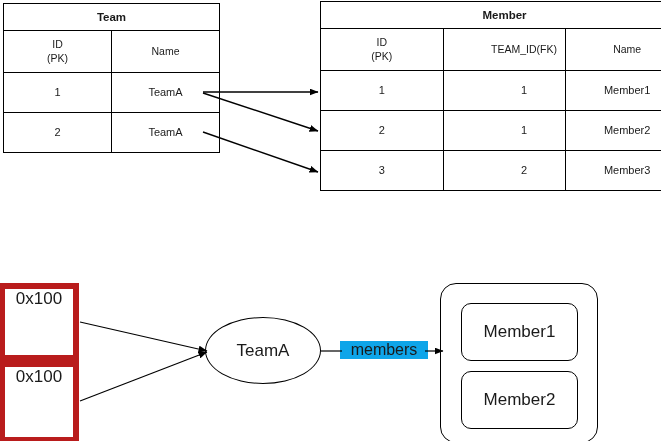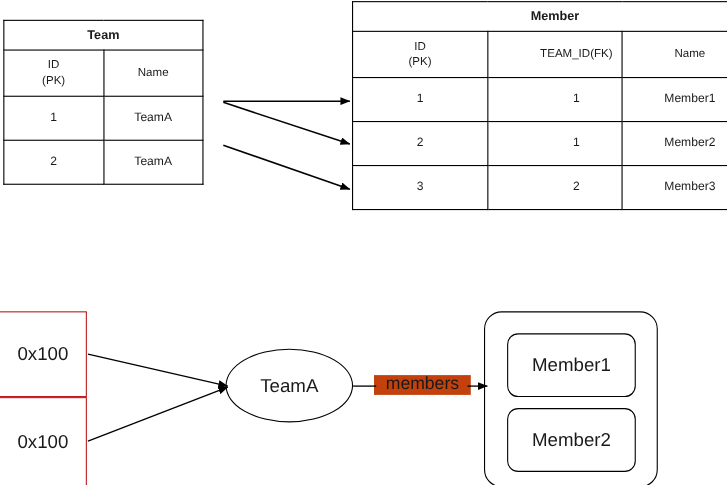--- a/index.html
+++ b/index.html
@@ -35,21 +35,21 @@
     padding: 0;
   }
   .erd-table td.title {
     font-weight: bold;
     font-size: 11.5px;
   }
   .erd-table td.colhead {
     font-size: 10.5px;
   }
   
-  #team-table { left: 3px; top: 18px; width: 182px; }
+  #team-table { left: 3px; top: 3px; width: 217px; }
   #team-table .c-id   { width: 57px; }
   #team-table .c-name { width: 142px; }
   #team-table tr.r-title td { height: 26px; }
   #team-table tr.r-cols  td { height: 41px; }
   #team-table tr.r-data  td { height: 39px; }
   
   #member-table { left: 320px; top: 1px; width: 369px; }
   #member-table .c-id   { width: 60px; }
   #member-table .c-fk   { width: 141px; padding-left: 39px; }
   #member-table .c-name { width: 136px; }
@@ -68,24 +68,23 @@
   }
   .overlay .stroke {
     stroke: #000000;
     fill: none;
   }
 
   
   .mem-box {
     position: absolute;
     box-sizing: border-box;
-    border: 1px solid #b91c1c;
+    border: 6px solid #b91c1c;
     background: #ffffff;
     display: flex;
-    align-items: center;
     justify-content: center;
     font-size: 17px;
     color: #1a1a1a;
   }
   #mem-box-1 { left: -1px; top: 283px; width: 80px; height: 78px; }
   #mem-box-2 { left: -1px; top: 361px; width: 80px; height: 82px; }
 
   
   #team-ellipse {
     position: absolute;
@@ -106,21 +105,21 @@
 
   
   #members-label {
     position: absolute;
     left: 340px;
     top: 341px;
     width: 88px;
     text-align: center;
     font-size: 16px;
     color: #1a1a1a;
-    background: #c2410c;
+    background: #0ea5e9;
   }
 
   
   #members-container {
     position: absolute;
     left: 440px;
     top: 283px;
     width: 158px;
     height: 160px;
     box-sizing: border-box;

